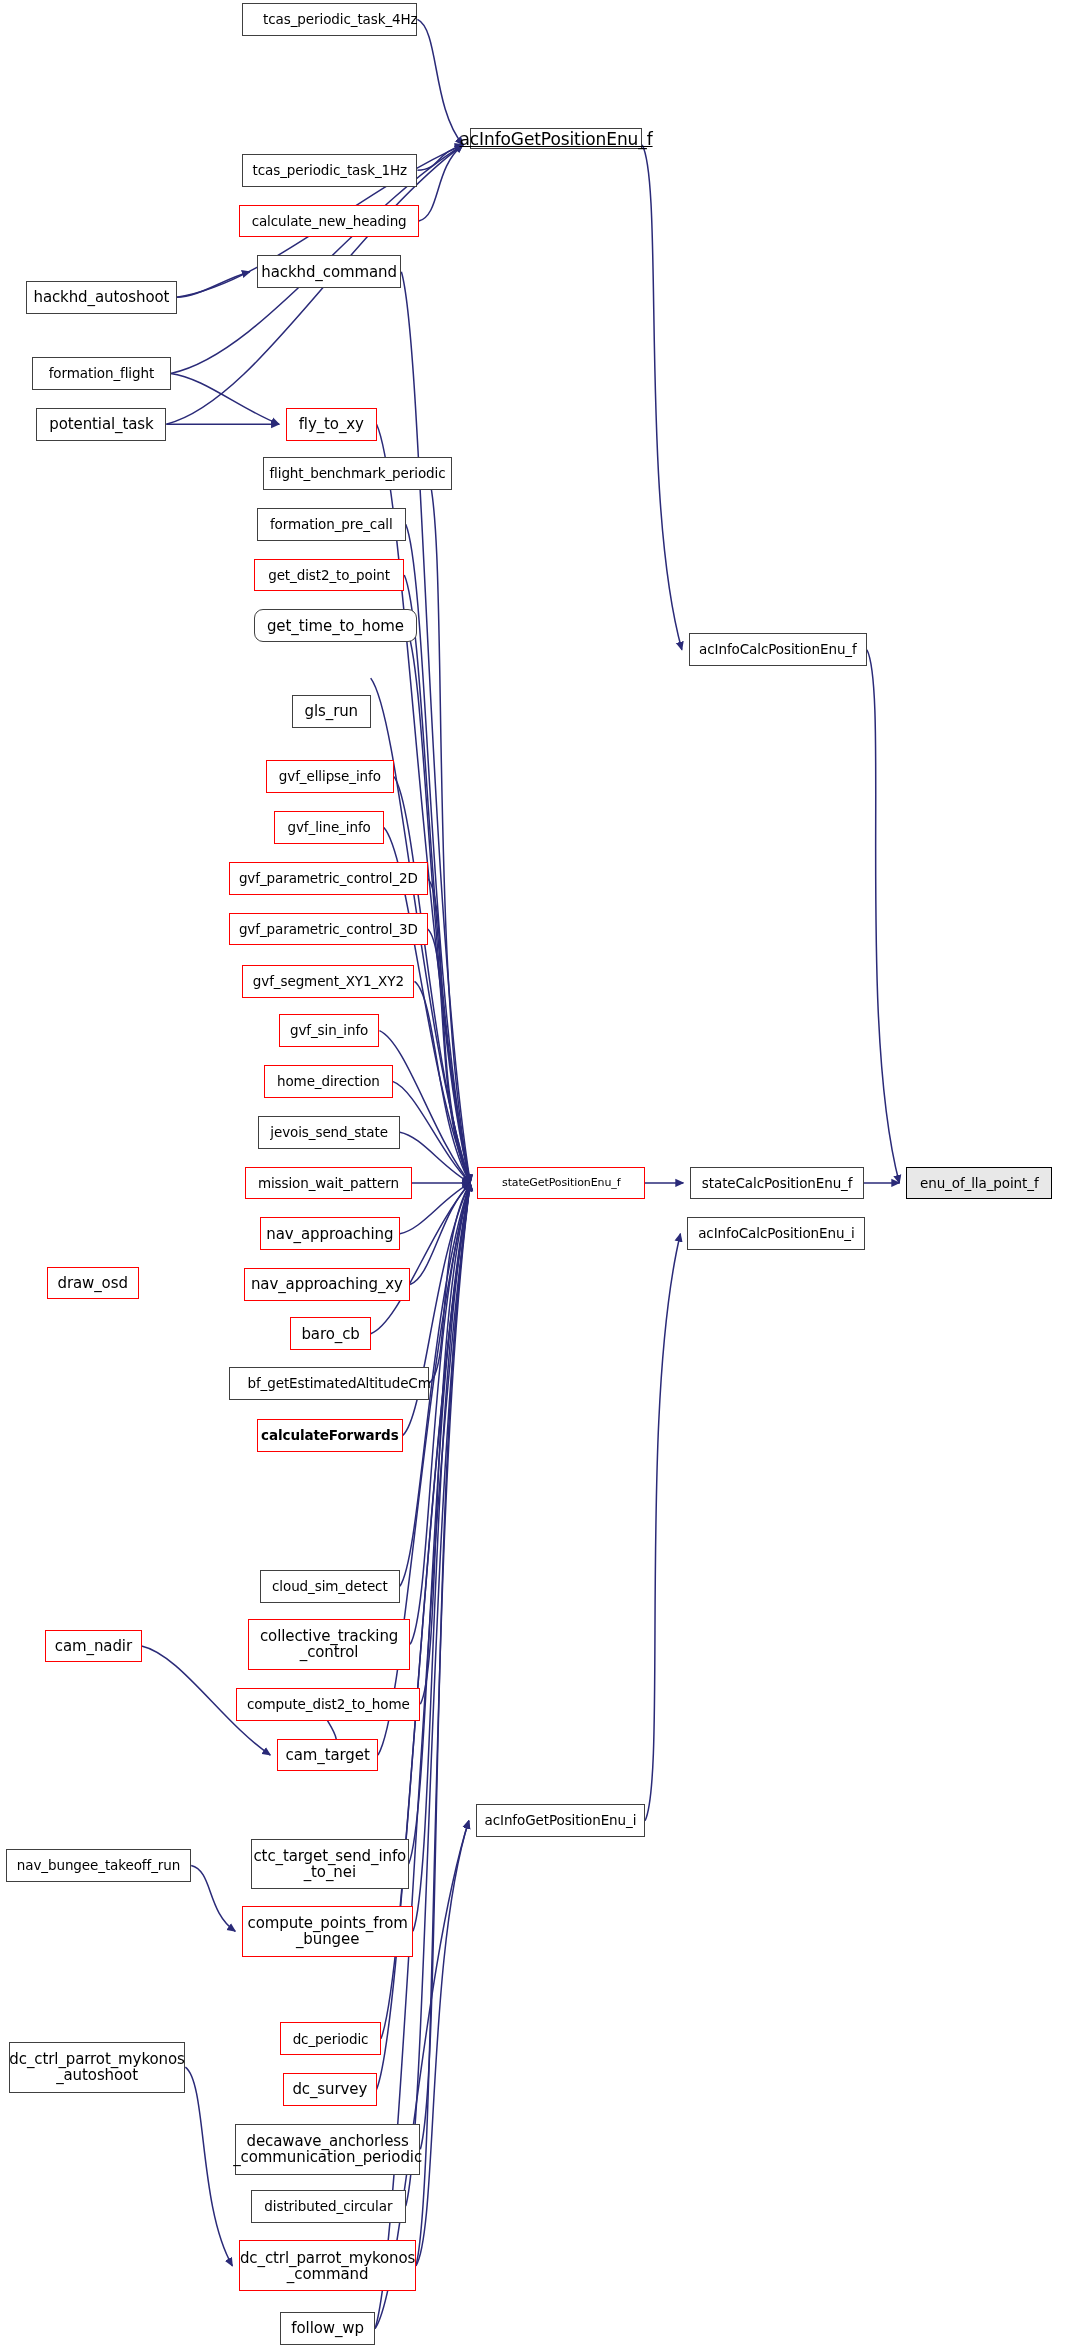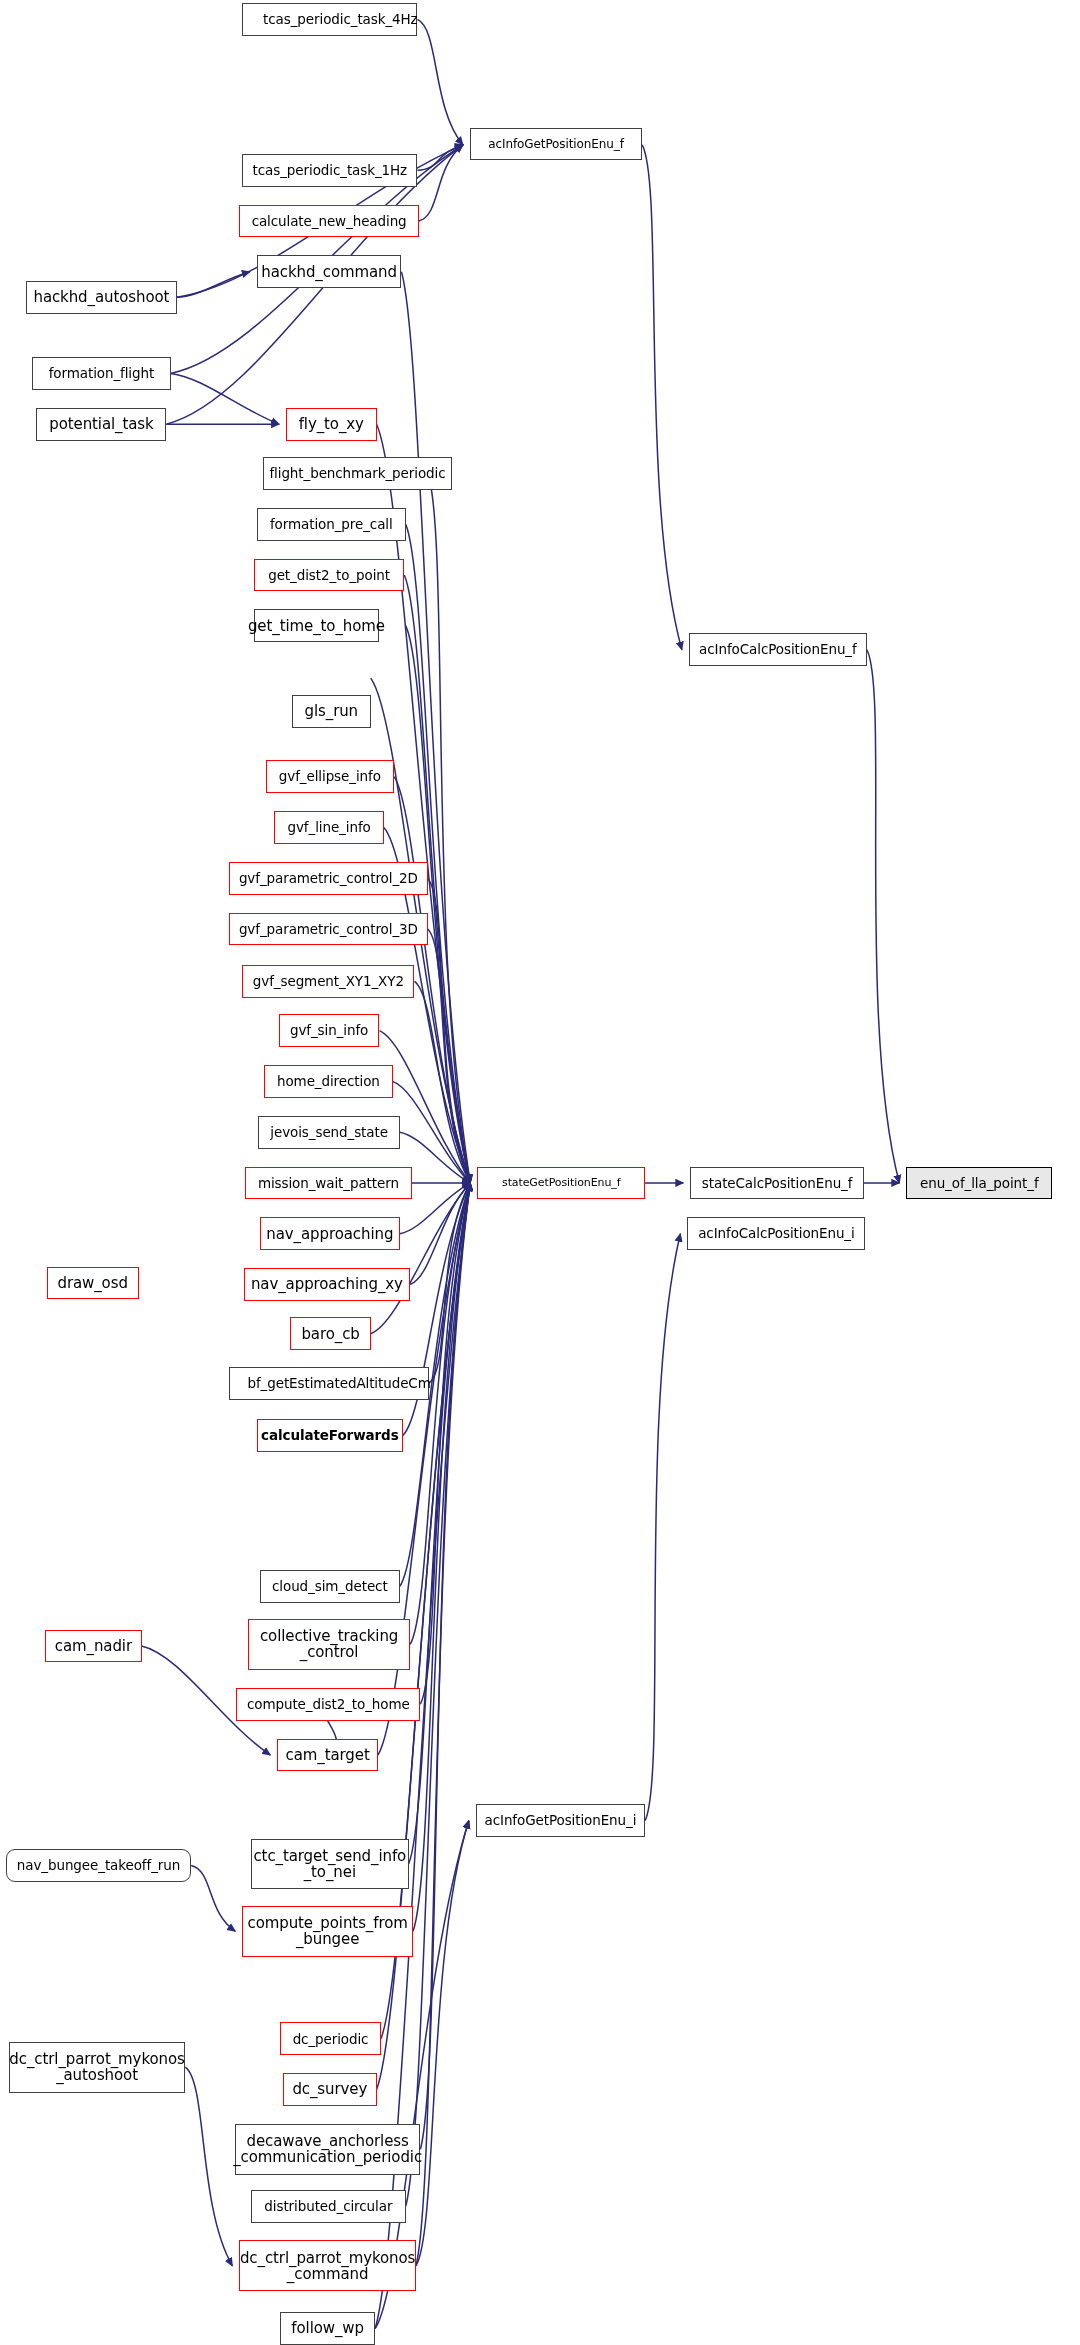--- a/index.html
+++ b/index.html
@@ -111,32 +111,32 @@
         <path d="M420.3243243243243,2149.3343949044583 C442.3243243243243,2072.0240764331206 428.2432432432432,1472.8691082802547 470.2432432432432,1182.9554140127389" marker-end="url(#arw)"></path>
         <path d="M405.72972972972974,2206.0923566878982 C427.72972972972974,2124.2414012738855 428.2432432432432,1489.8964968152866 470.2432432432432,1182.9554140127389" marker-end="url(#arw)"></path>
         <path d="M415.94594594594594,2265.8375796178343 C437.94594594594594,2179.207006369427 428.2432432432432,1507.8200636942674 470.2432432432432,1182.9554140127389" marker-end="url(#arw)"></path>
         <path d="M375.08108108108104,2328.5700636942674 C403.6297297297297,2236.920891719745 421.8881081081081,1526.6398089171973 470.2432432432432,1182.9554140127389" marker-end="url(#arw)"></path>
         <path d="M415.94594594594594,2265.8375796178343 C437.94594594594594,2230.229426751592 426.78378378378375,1954.2662420382167 468.78378378378375,1820.735668789809" marker-end="url(#arw)"></path>
         <path d="M375.08108108108104,2328.5700636942674 C403.1918918918918,2287.9433121019106 420.92486486486484,1973.0859872611466 468.78378378378375,1820.735668789809" marker-end="url(#arw)"></path>
       </g>
   </svg>
   <div id="node-layer">
       <div class="node plain" style="left: 242.27px; top: 2.98726px; width: 175.135px; height: 32.8599px; font-size: 13.5px; padding-left: 21px;">tcas_periodic_task_4Hz</div>
-      <div class="node plain" style="left: 469.946px; top: 128.452px; width: 172.216px; height: 32px; font-size: 12px;">acInfoGetPositionEnu_f</div>
+      <div class="node plain" style="left: 469.946px; top: 128.452px; width: 172.216px; height: 21px; font-size: 17px; text-decoration: underline;">acInfoGetPositionEnu_f</div>
       <div class="node plain" style="left: 242.27px; top: 153.844px; width: 175.135px; height: 32.8599px; font-size: 13.5px;">tcas_periodic_task_1Hz</div>
       <div class="node hl" style="left: 239.351px; top: 204.627px; width: 179.514px; height: 32.8599px; font-size: 13.5px;">calculate_new_heading</div>
       <div class="node plain" style="left: 256.865px; top: 255.411px; width: 144.486px; height: 32.8599px;">hackhd_command</div>
       <div class="node plain" style="left: 26.2703px; top: 280.803px; width: 150.324px; height: 32.8599px;">hackhd_autoshoot</div>
       <div class="node plain" style="left: 32.1081px; top: 356.978px; width: 138.649px; height: 32.8599px; font-size: 13.5px;">formation_flight</div>
       <div class="node plain" style="left: 36.4865px; top: 407.761px; width: 129.892px; height: 32.8599px;">potential_task</div>
       <div class="node hl" style="left: 286.054px; top: 407.761px; width: 90.4865px; height: 32.8599px;">fly_to_xy</div>
       <div class="node plain" style="left: 239.351px; top: 457.051px; width: 188.27px; height: 32.8599px; font-size: 13.5px; margin-left: 24px;">flight_benchmark_periodic</div>
       <div class="node plain" style="left: 256.865px; top: 507.834px; width: 148.865px; height: 32.8599px; font-size: 13.5px;">formation_pre_call</div>
       <div class="node hl" style="left: 253.946px; top: 558.618px; width: 150.324px; height: 32.8599px; font-size: 13.5px;">get_dist2_to_point</div>
-      <div class="node plain" style="left: 253.946px; top: 609.401px; width: 125px; height: 32.8599px;">get_time_to_home</div>
+      <div class="node plain" style="left: 253.946px; top: 609.401px; width: 163px; height: 32.8599px; border-radius: 9px;">get_time_to_home</div>
       <div class="node plain" style="left: 291.892px; top: 661.678px; width: 78.8108px; height: 32.8599px; margin-top: 33px;">gls_run</div>
       <div class="node hl" style="left: 265.622px; top: 760.258px; width: 128.432px; height: 32.8599px; font-size: 13.5px;">gvf_ellipse_info</div>
       <div class="node hl" style="left: 274.378px; top: 811.041px; width: 109.459px; height: 32.8599px; font-size: 13.5px;">gvf_line_info</div>
       <div class="node hl" style="left: 229.135px; top: 861.825px; width: 198.486px; height: 32.8599px; font-size: 13.5px;">gvf_parametric_control_2D</div>
       <div class="node hl" style="left: 229.135px; top: 912.608px; width: 198.486px; height: 32.8599px; font-size: 13.5px;">gvf_parametric_control_3D</div>
       <div class="node hl" style="left: 242.27px; top: 964.885px; width: 172.216px; height: 32.8599px; font-size: 13.5px;">gvf_segment_XY1_XY2</div>
       <div class="node hl" style="left: 278.757px; top: 1014.18px; width: 100.703px; height: 32.8599px; font-size: 13.5px;">gvf_sin_info</div>
       <div class="node hl" style="left: 264.162px; top: 1064.96px; width: 128.432px; height: 32.8599px; font-size: 13.5px;">home_direction</div>
       <div class="node plain" style="left: 258.324px; top: 1115.74px; width: 141.568px; height: 32.8599px; font-size: 13.5px;">jevois_send_state</div>
       <div class="node hl" style="left: 245.189px; top: 1166.53px; width: 166.378px; height: 32.8599px; font-size: 13.5px;">mission_wait_pattern</div>
@@ -148,21 +148,21 @@
       <div class="node hl" style="left: 46.7027px; top: 1266.6px; width: 91.9459px; height: 32.8599px;">draw_osd</div>
       <div class="node plain" style="left: 259.784px; top: 1569.81px; width: 140.108px; height: 32.8599px; font-size: 13.5px;">cloud_sim_detect</div>
       <div class="node hl" style="left: 248.108px; top: 1619.1px; width: 162px; height: 50.7834px;">collective_tracking
 _control</div>
       <div class="node hl" style="left: 236.432px; top: 1687.8px; width: 183.892px; height: 32.8599px; font-size: 13.5px;">compute_dist2_to_home</div>
       <div class="node hl" style="left: 277.297px; top: 1738.59px; width: 100.703px; height: 32.8599px;">cam_target</div>
       <div class="node hl" style="left: 45.2432px; top: 1629.55px; width: 96.3243px; height: 32.8599px;">cam_nadir</div>
       <div class="node plain" style="left: 475.784px; top: 1804.31px; width: 169.297px; height: 32.8599px; font-size: 13.5px;">acInfoGetPositionEnu_i</div>
       <div class="node plain" style="left: 251.027px; top: 1838.66px; width: 157.622px; height: 50.7834px;">ctc_target_send_info
 _to_nei</div>
-      <div class="node plain" style="left: 5.83784px; top: 1849.11px; width: 185.351px; height: 32.8599px; font-size: 13.5px; border-radius: 9px;">nav_bungee_takeoff_run</div>
+      <div class="node plain" style="left: 5.83784px; top: 1849.11px; width: 185.351px; height: 32.8599px; font-size: 13.5px;">nav_bungee_takeoff_run</div>
       <div class="node hl" style="left: 242.27px; top: 1905.87px; width: 170.757px; height: 50.7834px;">compute_points_from
 _bungee</div>
       <div class="node hl" style="left: 280.216px; top: 2022.38px; width: 100.703px; height: 32.8599px; font-size: 13.5px;">dc_periodic</div>
       <div class="node hl" style="left: 283.135px; top: 2073.16px; width: 93.4054px; height: 32.8599px;">dc_survey</div>
       <div class="node plain" style="left: 8.75676px; top: 2041.79px; width: 176.595px; height: 50.7834px;">dc_ctrl_parrot_mykonos
 _autoshoot</div>
       <div class="node plain" style="left: 234.973px; top: 2123.94px; width: 185.351px; height: 50.7834px;">decawave_anchorless
 _communication_periodic</div>
       <div class="node plain" style="left: 251.027px; top: 2189.66px; width: 154.703px; height: 32.8599px; font-size: 13.5px;">distributed_circular</div>
       <div class="node hl" style="left: 239.351px; top: 2240.45px; width: 176.595px; height: 50.7834px;">dc_ctrl_parrot_mykonos

